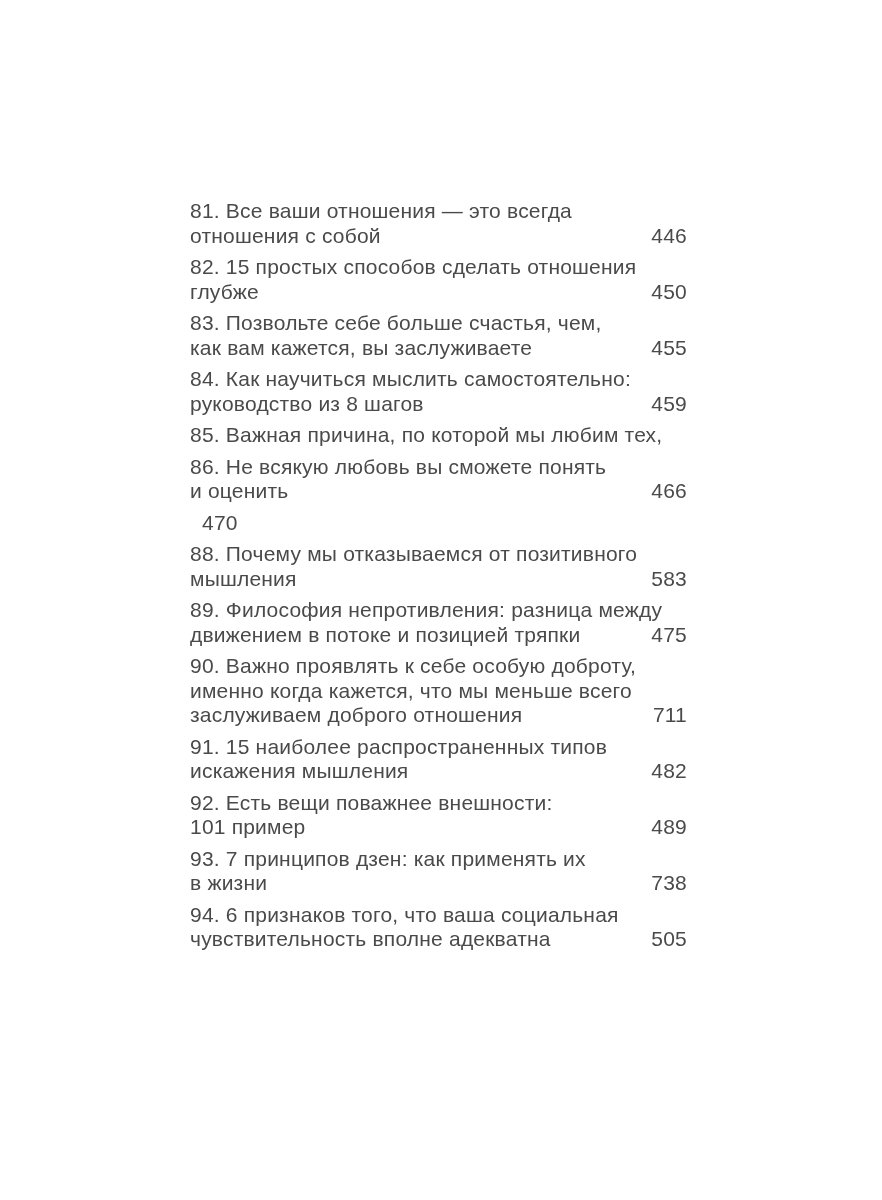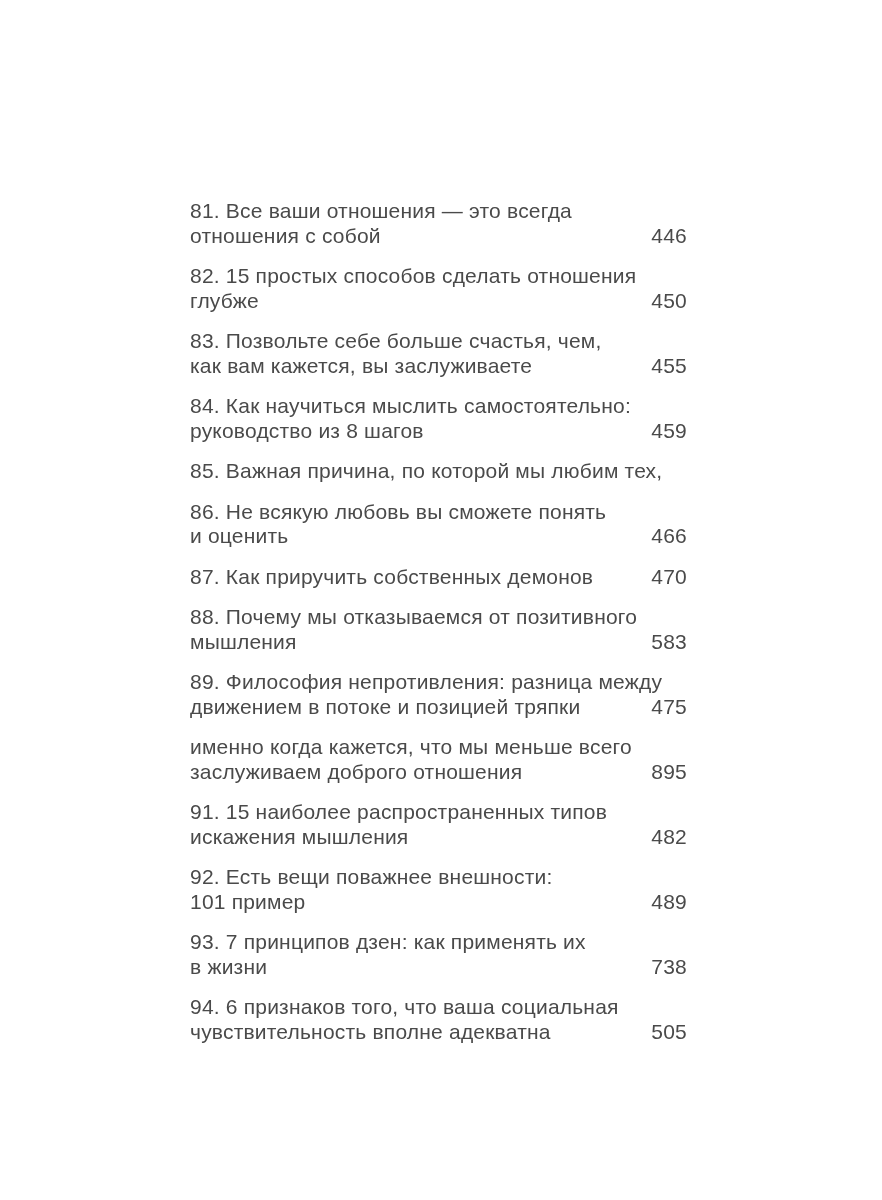--- a/index.html
+++ b/index.html
@@ -20,21 +20,21 @@
     left: 190px;
     top: 199px;
     width: 497px;
     color: #4a4a4a;
     font-size: 21px;
     line-height: 24.5px;
     letter-spacing: 0.2px;
     font-weight: 400;
   }
   .entry + .entry {
-    margin-top: 16px;
+    margin-top: 7px;
   }
   .line {
     white-space: nowrap;
   }
   .line-last {
     display: flex;
     justify-content: space-between;
     align-items: flex-end;
   }
   .line-text {
@@ -84,43 +84,43 @@
       </div>
       <div class="entry">
         <div class="line"><span class="line-text">86. Не всякую любовь вы сможете понять</span></div>
         <div class="line line-last">
           <span class="line-text">и оценить</span>
           <span class="page-num">466</span>
         </div>
       </div>
       <div class="entry">
         <div class="line line-last">
-          <span class="line-text">87. Как приручить собственных демонов</span>
           <span class="page-num">470</span>
         </div>
       </div>
       <div class="entry">
         <div class="line"><span class="line-text">88. Почему мы отказываемся от позитивного</span></div>
         <div class="line line-last">
           <span class="line-text">мышления</span>
           <span class="page-num">583</span>
         </div>
       </div>
       <div class="entry">
         <div class="line"><span class="line-text">89. Философия непротивления: разница между</span></div>
         <div class="line line-last">
           <span class="line-text">движением в потоке и позицией тряпки</span>
           <span class="page-num">475</span>
         </div>
       </div>
       <div class="entry">
+        <div class="line"><span class="line-text">90. Важно проявлять к себе особую доброту,</span></div>
         <div class="line"><span class="line-text">именно когда кажется, что мы меньше всего</span></div>
         <div class="line line-last">
           <span class="line-text">заслуживаем доброго отношения</span>
-          <span class="page-num">895</span>
+          <span class="page-num">711</span>
         </div>
       </div>
       <div class="entry">
         <div class="line"><span class="line-text">91. 15 наиболее распространенных типов</span></div>
         <div class="line line-last">
           <span class="line-text">искажения мышления</span>
           <span class="page-num">482</span>
         </div>
       </div>
       <div class="entry">

